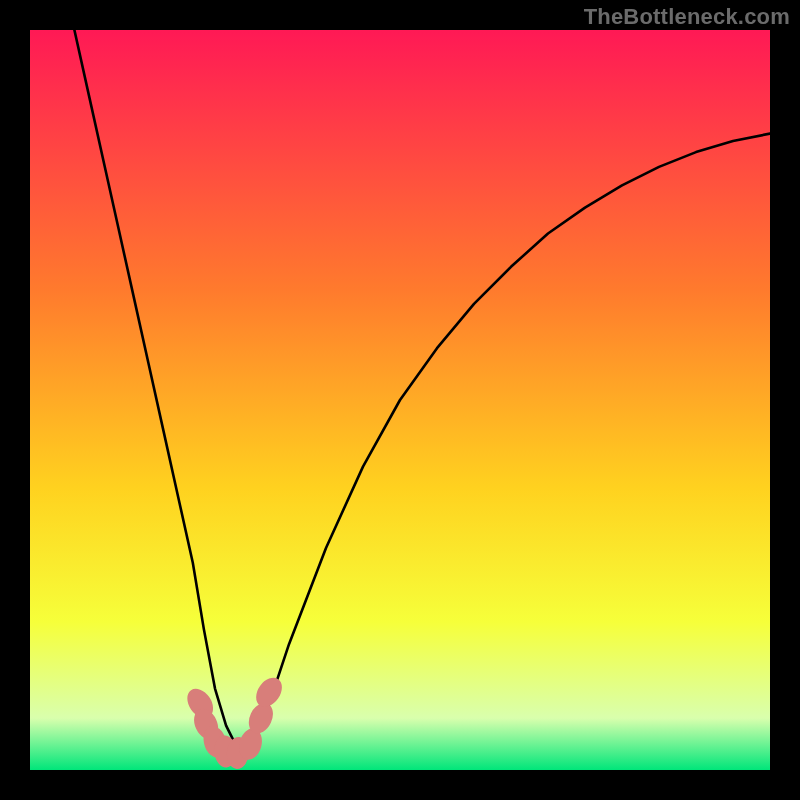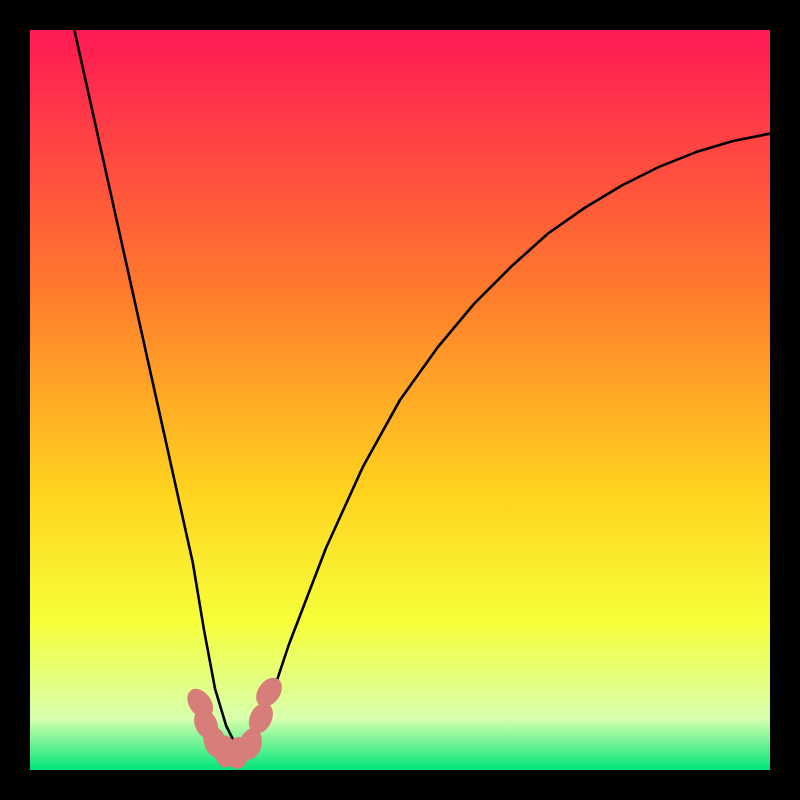--- a/index.html
+++ b/index.html
@@ -38,20 +38,21 @@
   .plot svg {
     display: block;
     width: 740px;
     height: 740px;
   }
 </style>
 </head>
 <body>
 
 <div class="frame">
+  <div class="watermark">TheBottleneck.com</div>
 
   <div class="plot">
     <svg viewBox="0 0 740 740">
       <defs>
         <linearGradient id="bg-grad" x1="0" y1="0" x2="0" y2="1">
           <stop id="g0" offset="0%" stop-color="#ff1955"></stop>
           <stop id="g1" offset="35%" stop-color="#ff7a2d"></stop>
           <stop id="g2" offset="62%" stop-color="#ffd21f"></stop>
           <stop id="g3" offset="80%" stop-color="#f6ff3a"></stop>
           <stop id="g4" offset="93%" stop-color="#d9ffad"></stop>

